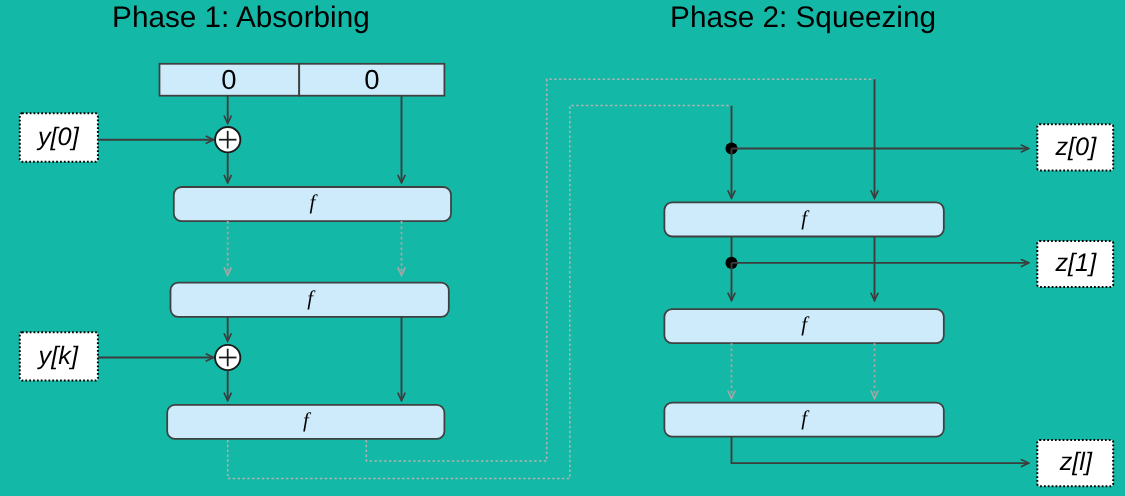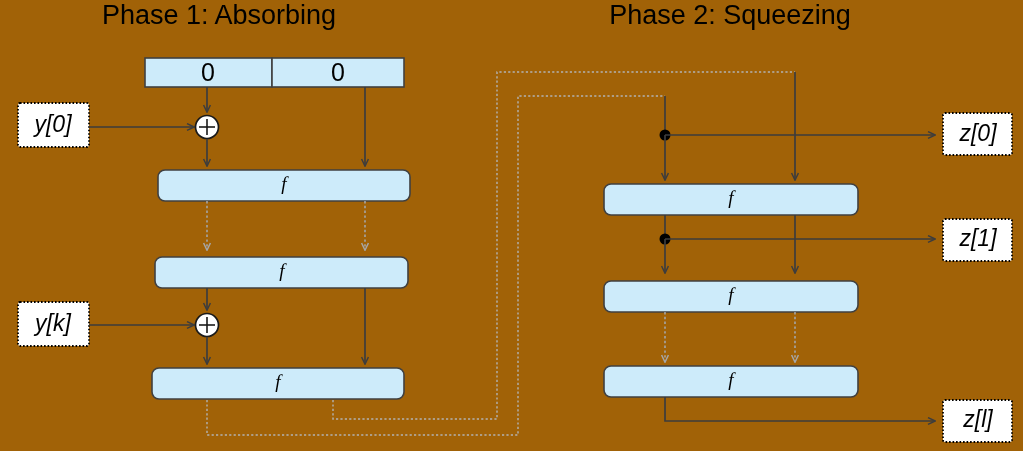--- a/index.html
+++ b/index.html
@@ -8,21 +8,21 @@
     padding: 0;
     background: #ffffff;
   }
   body {
     font-family: "Liberation Sans", sans-serif;
   }
   #canvas {
     position: relative;
     width: 1023px;
     height: 451px;
-    background: #a16207;
+    background: #14b8a6;
     overflow: hidden;
   }
   #diagram-svg {
     position: absolute;
     left: 0;
     top: 0;
     width: 1023px;
     height: 451px;
   }
   .phase-title {

